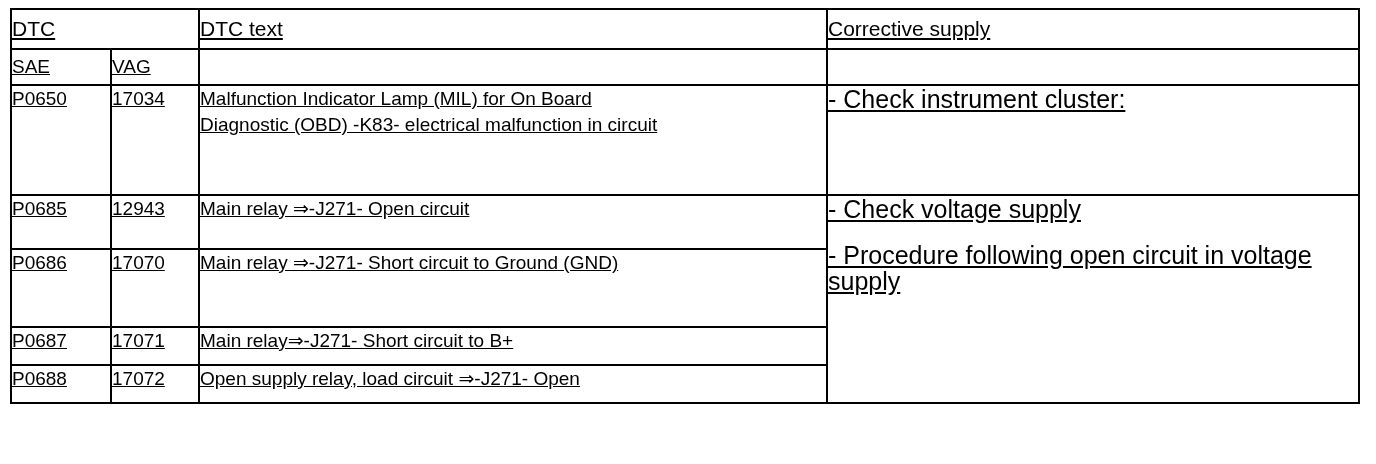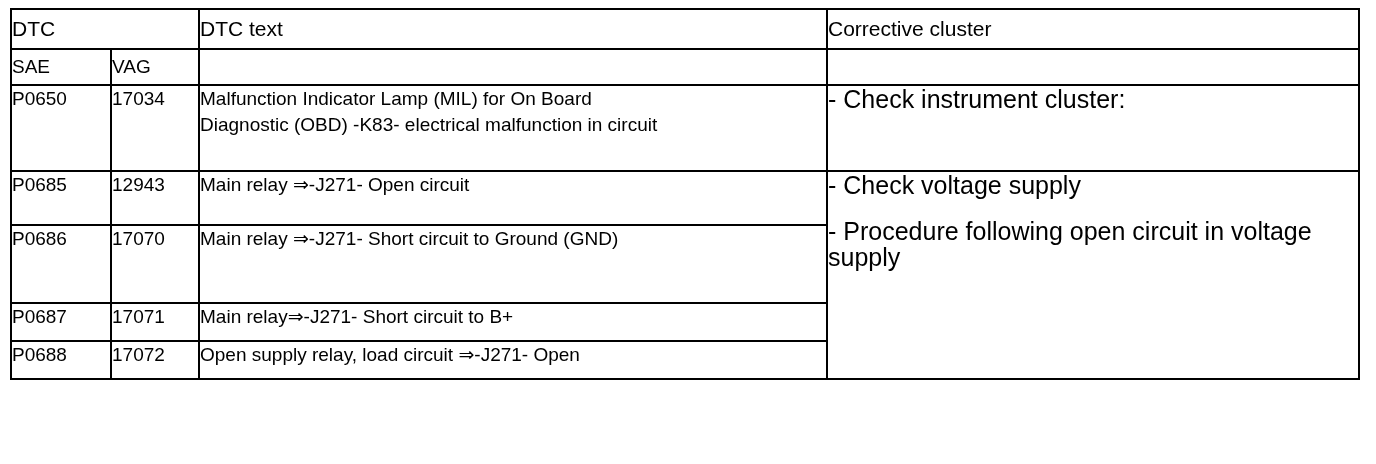--- a/index.html
+++ b/index.html
@@ -27,20 +27,21 @@
     margin-top: 8px;
     width: 1348px;
   }
   table.dtc-table td,
   table.dtc-table th {
     border: 2px solid #000000;
     padding: 0;
     vertical-align: top;
     font-weight: normal;
     text-align: left;
+    text-decoration: underline;
   }
   .col-sae { width: 100px; }
   .col-vag { width: 88px; }
   .col-text { width: 628px; }
   .col-action { width: 532px; }
 
   .hdr-main {
     text-align: center;
     font-size: 21px;
     font-weight: bold;
@@ -68,41 +69,41 @@
     padding: 7px 6px 6px 8px;
     white-space: nowrap;
   }
   .cell-action {
     font-size: 25px;
     line-height: 26px;
     padding: 10px 10px 6px 14px;
   }
   .action-line { margin: 0 0 20px 0; }
   .action-line:last-child { margin-bottom: 0; }
-  .row-tall-1 { height: 86px; }
+  .row-tall-1 { height: 110px; }
   .row-mid { height: 54px; }
   .row-tall-2 { height: 78px; }
   .row-small { height: 38px; }
 </style>
 </head>
 <body>
 
 <div class="sheet">
   <table class="dtc-table">
     <colgroup>
       <col class="col-sae">
       <col class="col-vag">
       <col class="col-text">
       <col class="col-action">
     </colgroup>
     <tbody>
       <tr>
         <td colspan="2" class="hdr-main">DTC</td>
         <td rowspan="1" class="hdr-main">DTC text</td>
-        <td rowspan="1" class="hdr-main">Corrective cluster</td>
+        <td rowspan="1" class="hdr-main">Corrective supply</td>
       </tr>
       <tr>
         <td class="hdr-sub">SAE</td>
         <td class="hdr-sub">VAG</td>
         <td class="hdr-sub"></td>
         <td class="hdr-sub"></td>
       </tr>
 
       <tr class="row-tall-1">
         <td class="cell-code">P0650</td>

